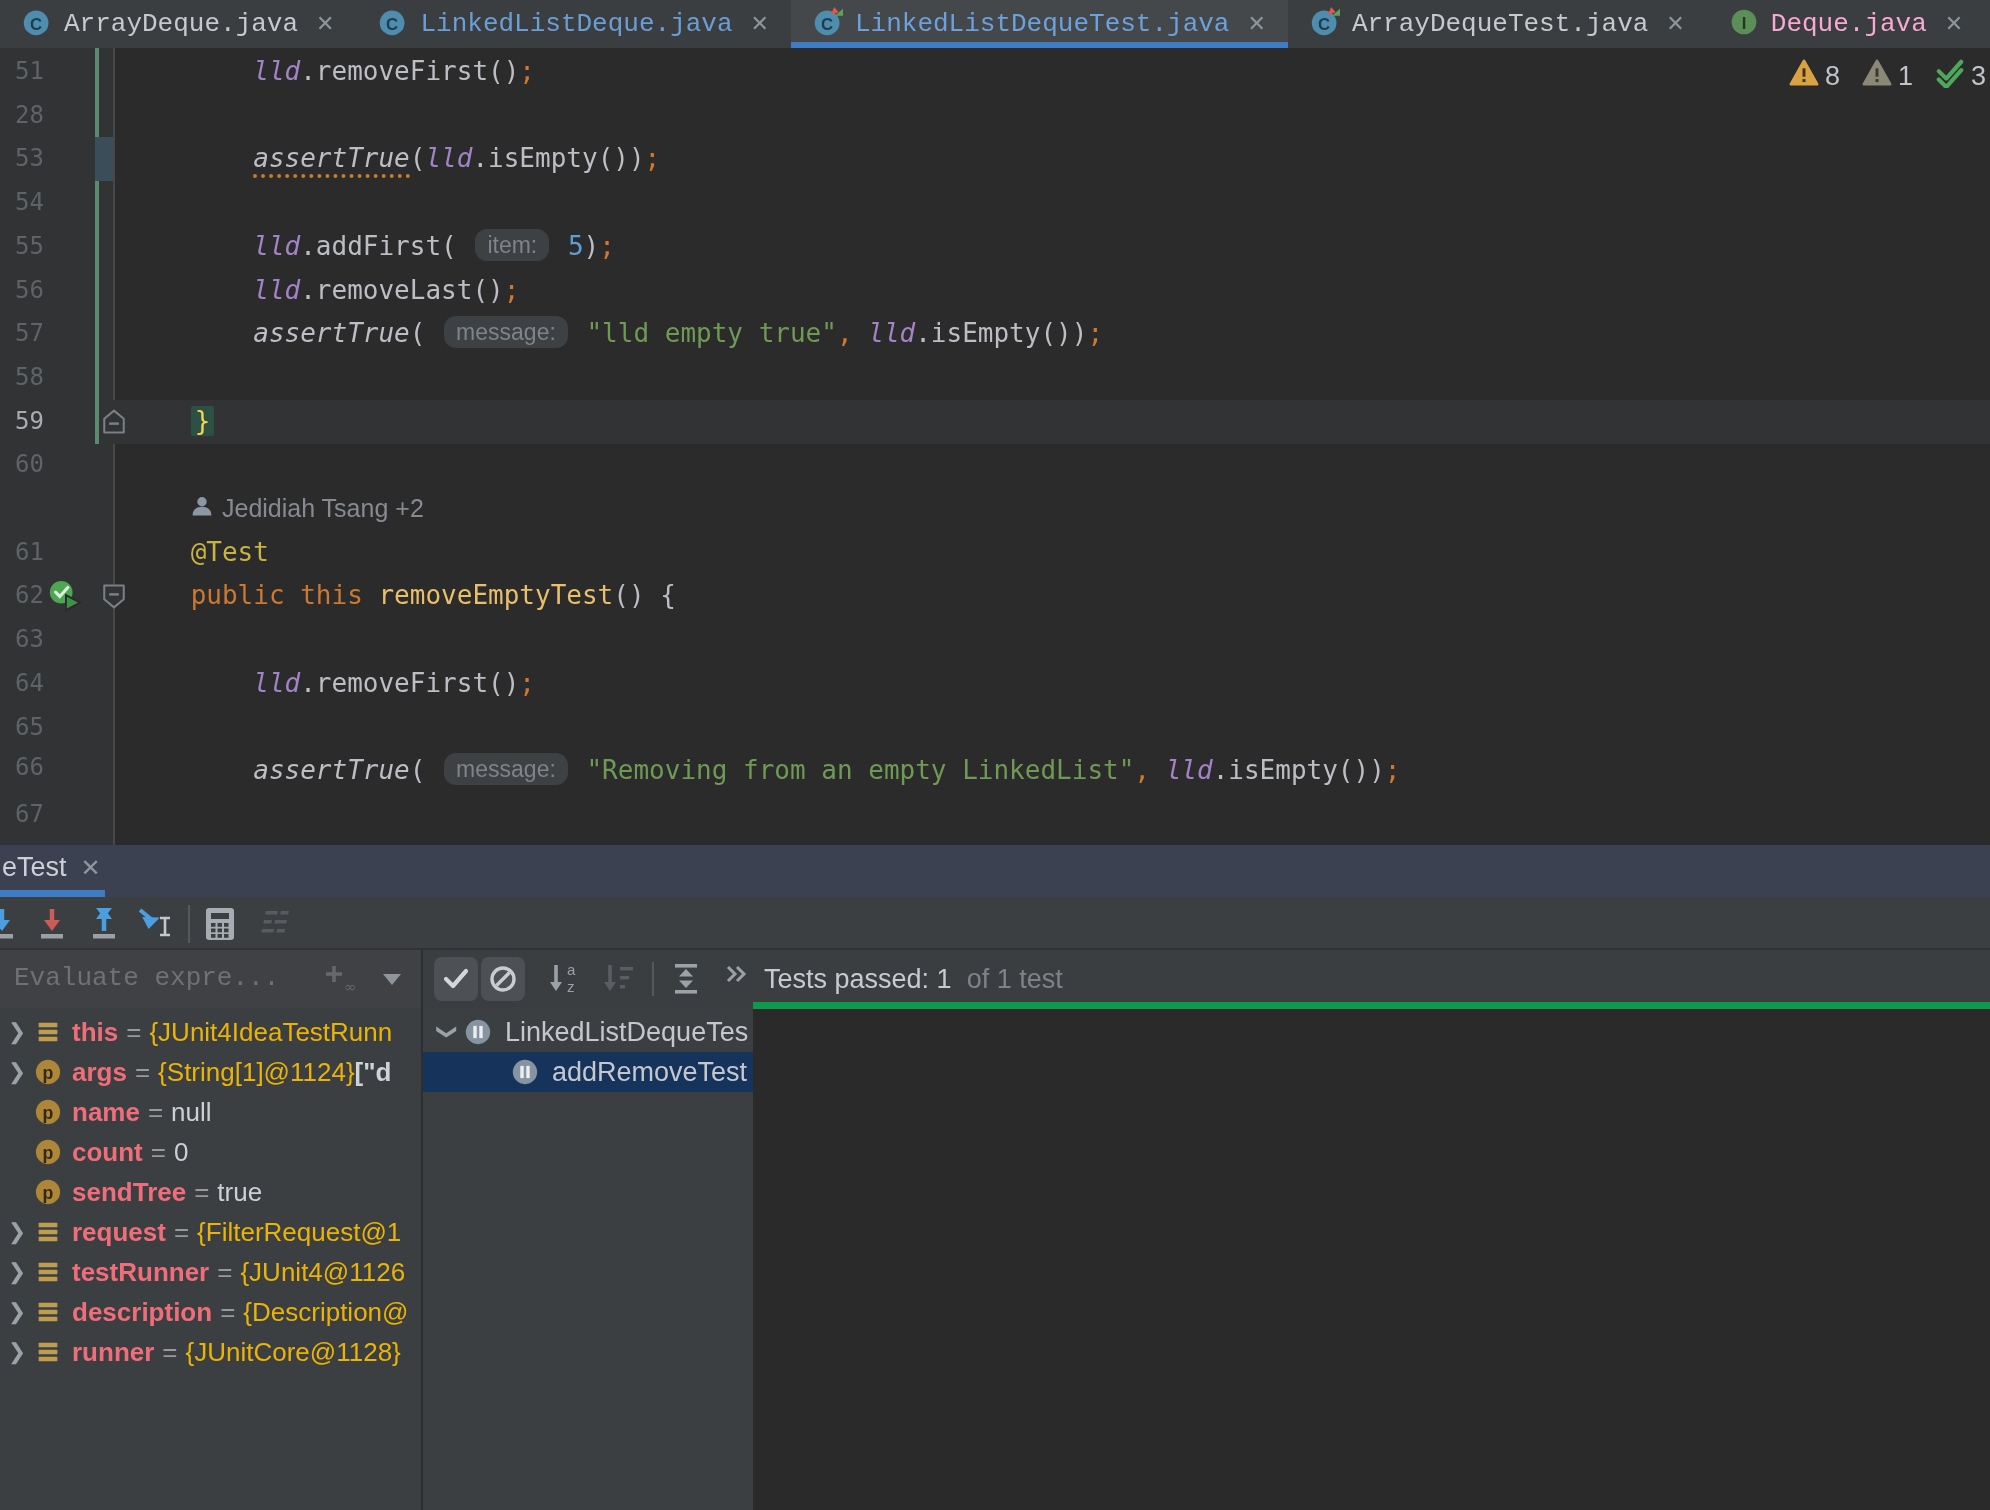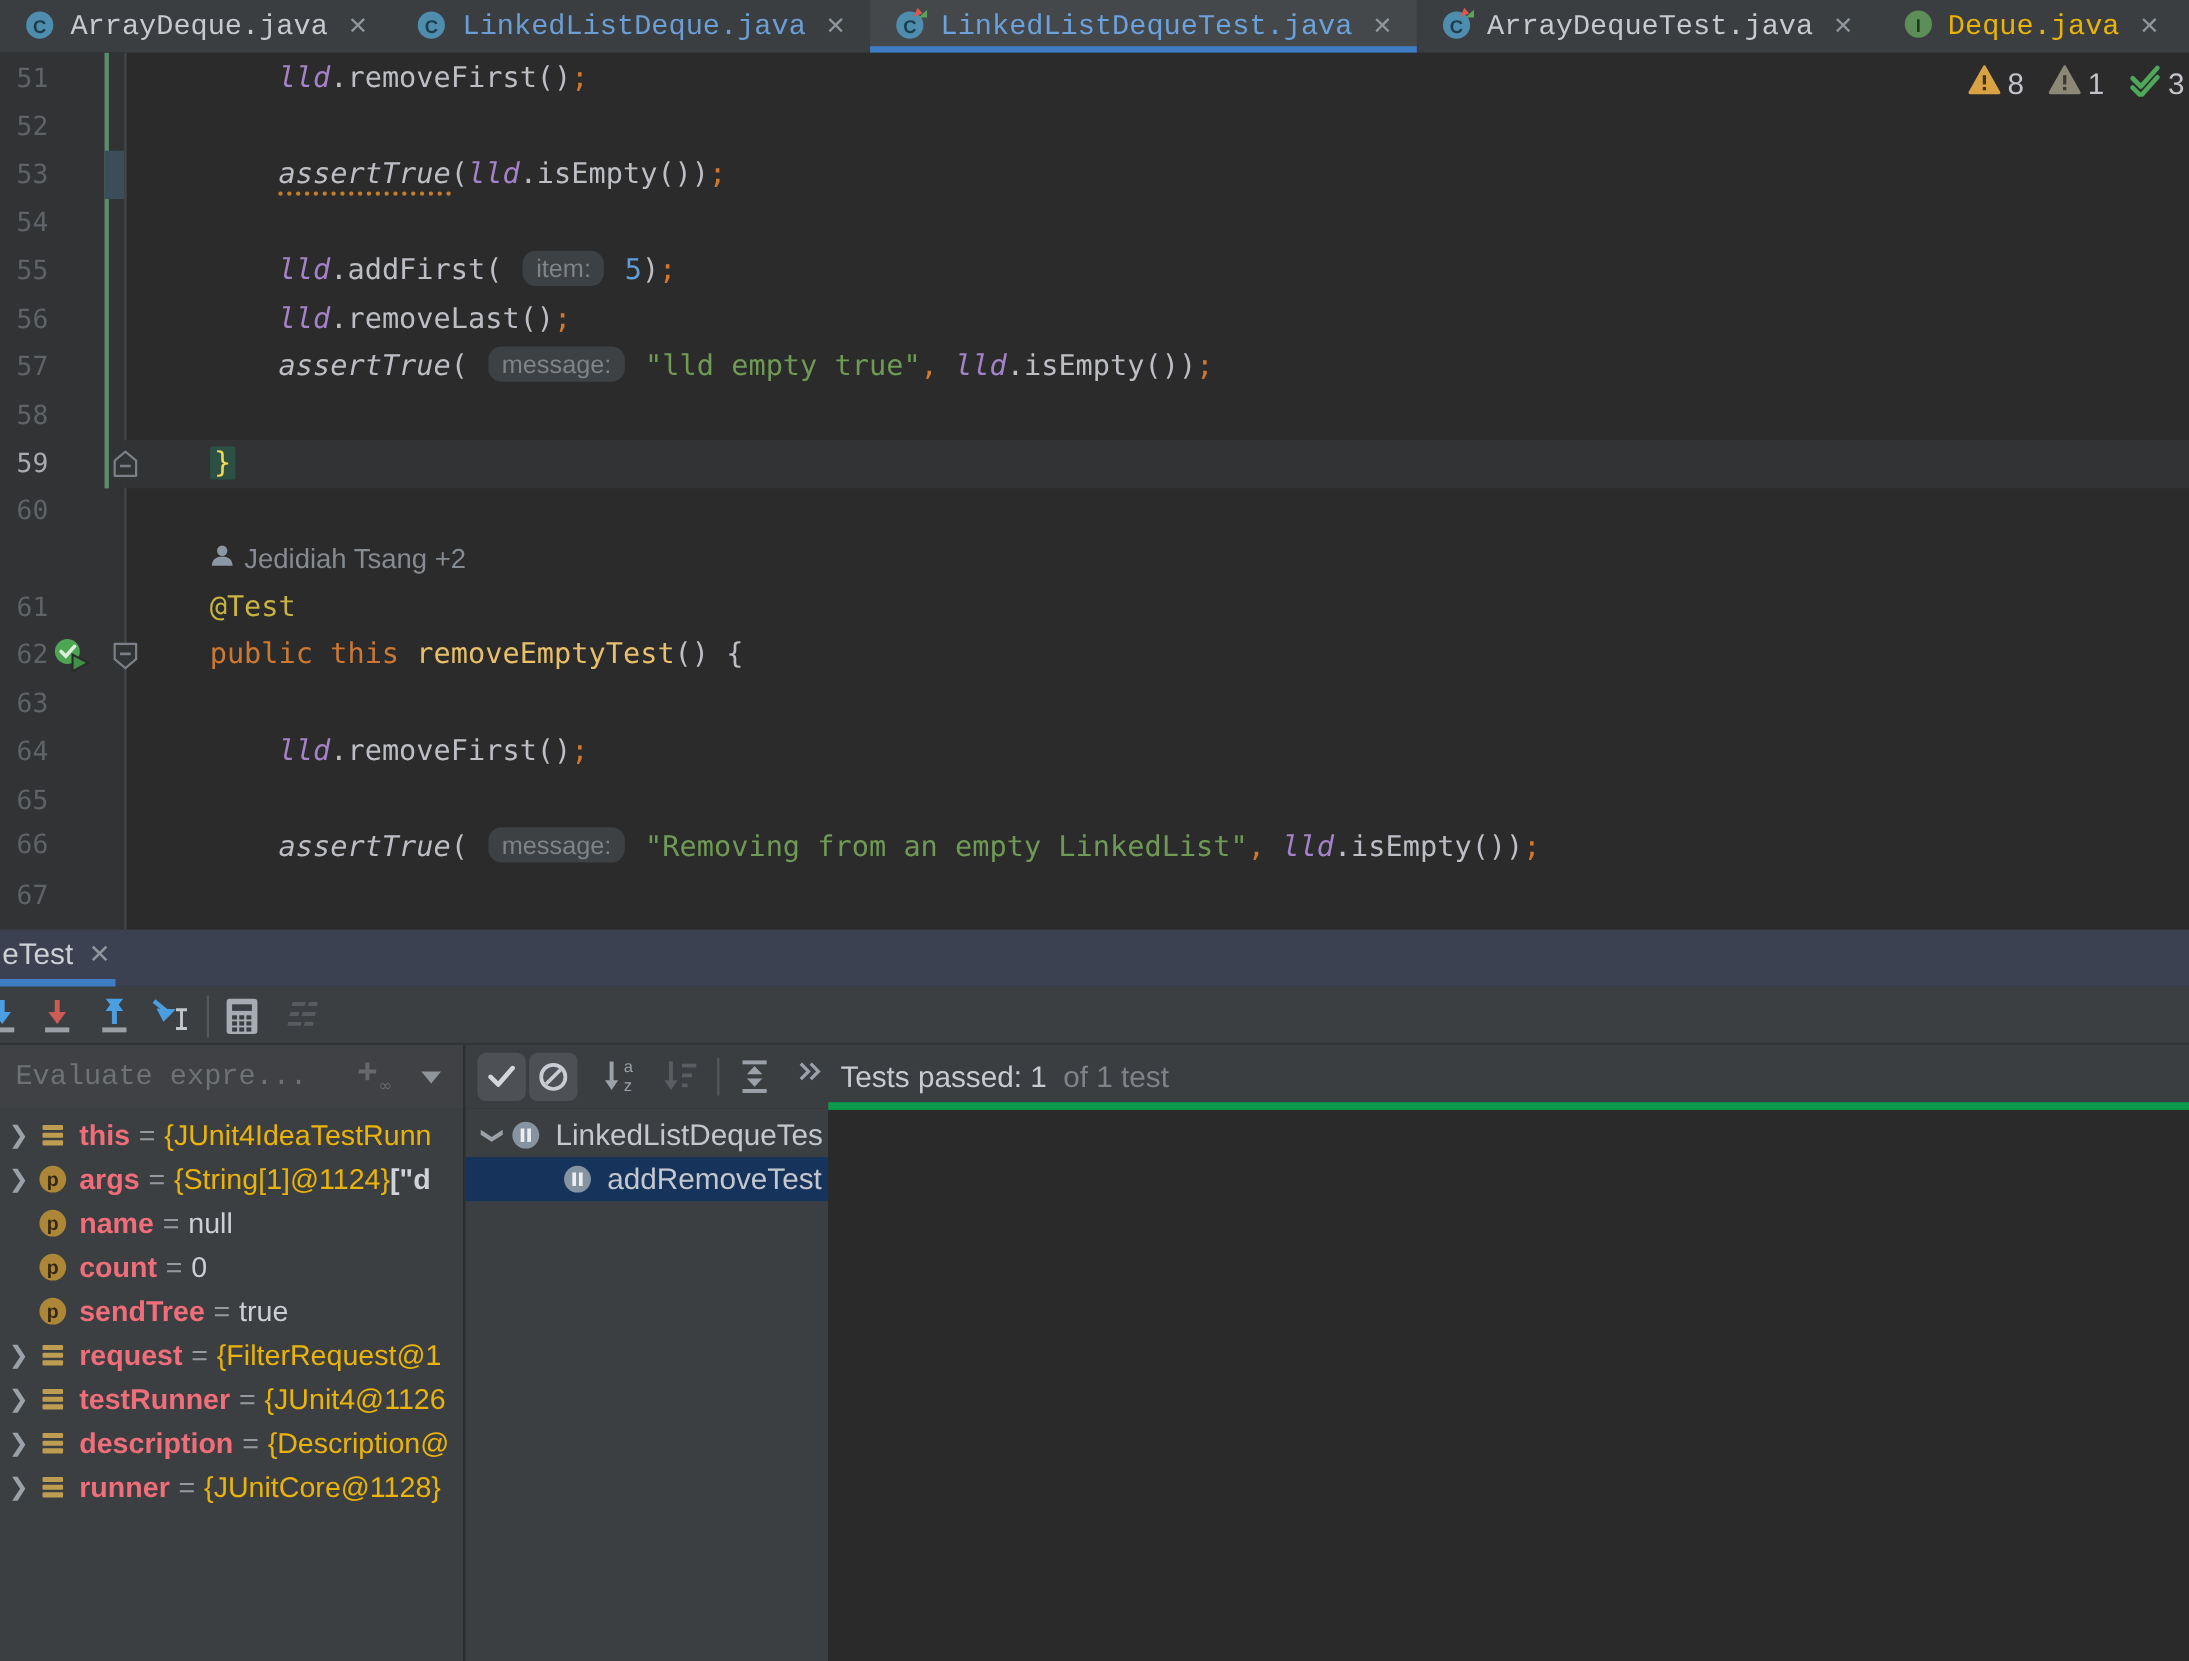--- a/index.html
+++ b/index.html
@@ -113,21 +113,21 @@
             <polygon points="25,10 34,2 34,10" fill="#5ba35a"></polygon>
           </svg></span>
         <span class="lbl" style="color:#c6c9ce">ArrayDequeTest.java</span>
         <span class="x">✕</span>
       </div>
       <div class="etab">
         <span><svg width="30" height="30" viewBox="0 0 34 34">
             <circle cx="17" cy="17" r="14" fill="#5b8f57"></circle>
             <text x="17" y="25" font-size="19" font-weight="bold" fill="#22381f" text-anchor="middle" font-family="Liberation Sans">I</text>
           </svg></span>
-        <span class="lbl" style="color:#eab308">Deque.java</span>
+        <span class="lbl" style="color:#f9a8d4">Deque.java</span>
         <span class="x">✕</span>
       </div>
     </div>
 
   <div id="editor">
     <div id="gutter">
       <div id="vcs-added"></div>
       <div id="vcs-mod"></div>
     </div>
     <div id="fold-line"></div>
@@ -177,21 +177,21 @@
         </span>
       <span class="grp">
           <span id="ic-ok"><svg width="30" height="30" viewBox="0 0 32 32">
               <path d="M4 14 l8 8 L28 4" fill="none" stroke="#4ea75a" stroke-width="4.5" stroke-linecap="round" stroke-linejoin="round"></path>
               <path d="M4 23 l8 8 L28 13" fill="none" stroke="#4ea75a" stroke-width="4.5" stroke-linecap="round" stroke-linejoin="round"></path>
             </svg></span>
           <span>3</span>
         </span>
     </div>
   <div class="lnum" style="top: 2px;">51</div>
-      <div class="lnum" style="top: 45.7px;">52</div>
+      <div class="lnum" style="top: 45.7px;">28</div>
       <div class="lnum" style="top: 89.4px;">53</div>
       <div class="lnum" style="top: 133.1px;">54</div>
       <div class="lnum" style="top: 176.8px;">55</div>
       <div class="lnum" style="top: 220.5px;">56</div>
       <div class="lnum" style="top: 264.2px;">57</div>
       <div class="lnum" style="top: 307.9px;">58</div>
       <div class="lnum cur" style="top: 351.6px;">59</div>
       <div class="gutter-icon" style="left: 101px; top: 359.6px;"><svg width="26" height="28" viewBox="0 0 32 34">
           <path d="M16 3 L28 13 V30 H4 V13 Z" fill="#313335" stroke="#7b8087" stroke-width="2.5" stroke-linejoin="round"></path>
           <line x1="10" y1="19" x2="22" y2="19" stroke="#7b8087" stroke-width="3"></line>

